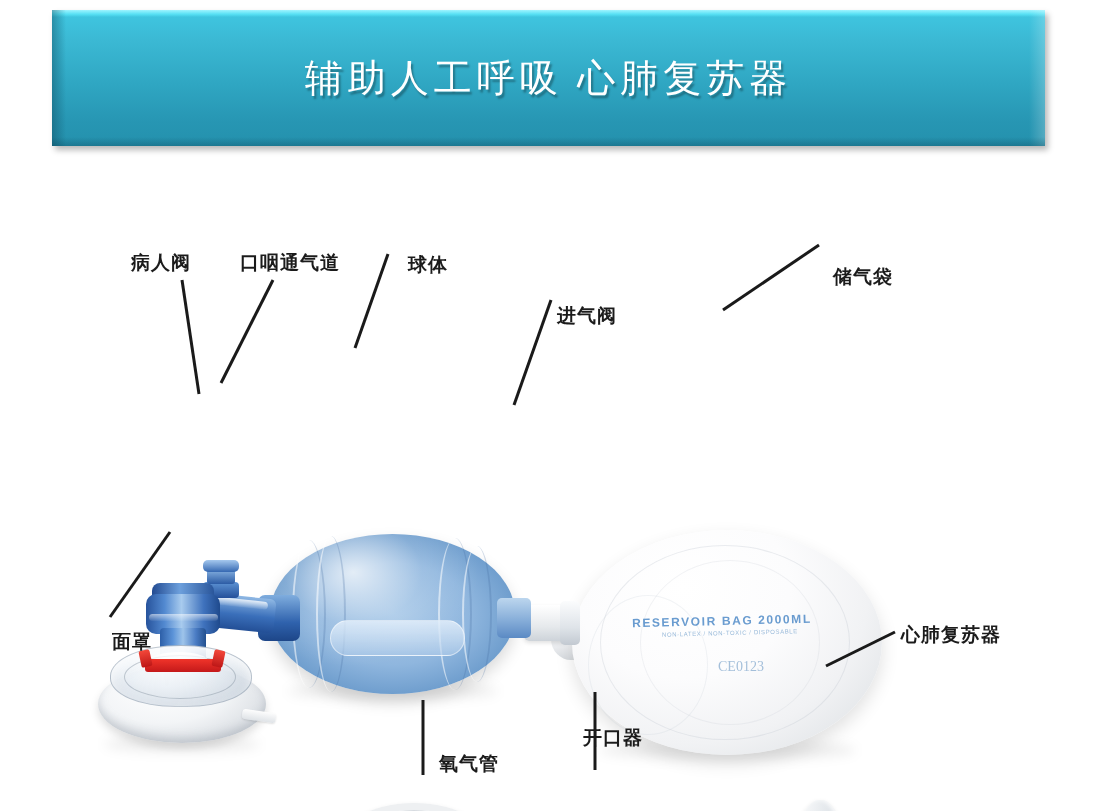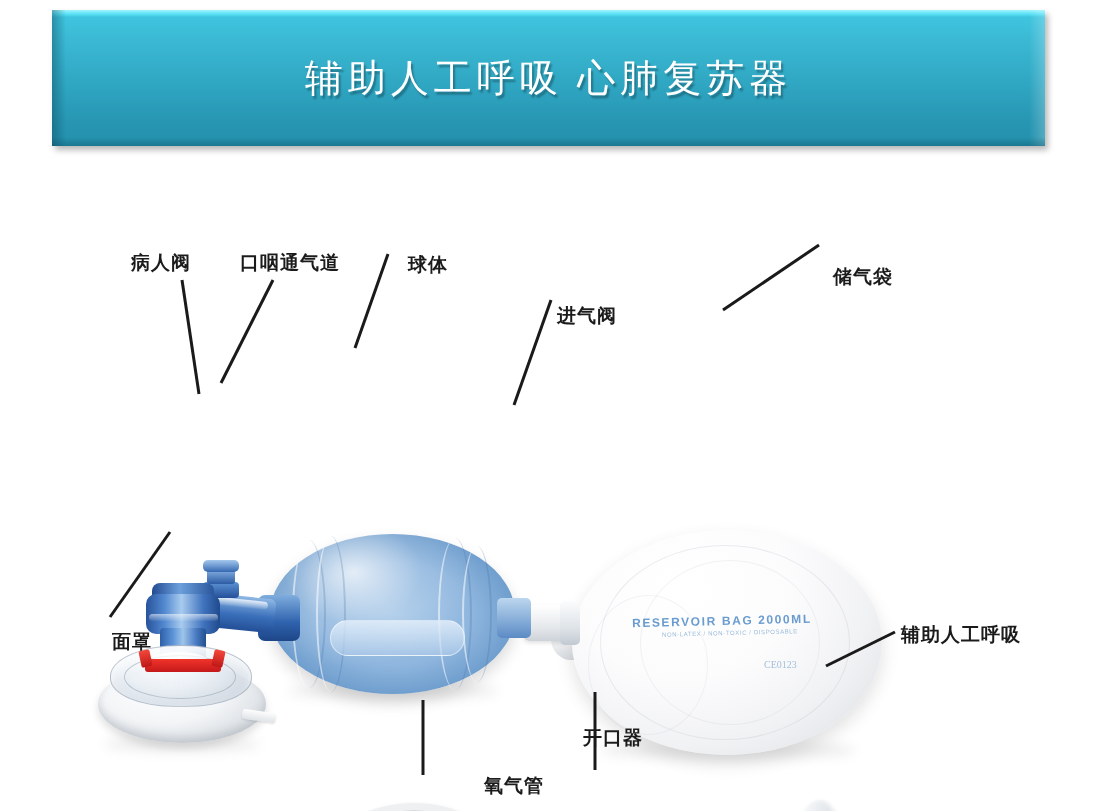--- a/index.html
+++ b/index.html
@@ -234,23 +234,23 @@
     transform:rotate(-1.5deg);
   }
   .res-print-sub{
     position:absolute; left:662px; top:430px;
     font-family:"Liberation Sans","DejaVu Sans",sans-serif;
     font-size:6px; letter-spacing:0.6px;
     color:#6f9ecb; opacity:0.7; white-space:nowrap;
     transform:rotate(-1.5deg);
   }
   .res-ce{
-    position:absolute; left:764px; top:459px;
+    position:absolute; left:718px; top:459px;
     font-family:"Liberation Serif","DejaVu Serif",serif;
-    font-size:10px; color:#7fa6cc; opacity:0.7; white-space:nowrap;
+    font-size:14px; color:#7fa6cc; opacity:0.7; white-space:nowrap;
   }
 
   
   .tube-coil{
     position:absolute; left:330px; top:603px; width:168px; height:108px;
     border-radius:50%;
     border:7px solid rgba(238,240,242,1);
     box-shadow: 0 0 0 1px rgba(205,210,216,0.8) inset,
                 0 2px 5px rgba(0,0,0,0.10);
   }
@@ -352,18 +352,18 @@
 
       <line x1="826" y1="466" x2="895" y2="432" stroke="#1a1a1a" stroke-width="3"></line>
     </svg>
 
     <div class="lbl" style="left:131px; top:50px;">病人阀</div>
     <div class="lbl" style="left:240px; top:50px;">口咽通气道</div>
     <div class="lbl" style="left:408px; top:52px;">球体</div>
     <div class="lbl" style="left:557px; top:103px;font-family:Liberation Serif, serif;">进气阀</div>
     <div class="lbl" style="left:833px; top:64px;">储气袋</div>
     <div class="lbl" style="left:112px; top:412px;margin-top:17px;">面罩</div>
-    <div class="lbl" style="left:439px; top:573px;margin-left:45px;">氧气管</div>
+    <div class="lbl" style="left:439px; top:551px;">氧气管</div>
     <div class="lbl" style="left:583px; top:525px;">开口器</div>
-    <div class="lbl" style="left:901px; top:422px;">辅助人工呼吸</div>
+    <div class="lbl" style="left:901px; top:422px;">心肺复苏器</div>
 
   </div>
 </div>
 
 </body></html>

